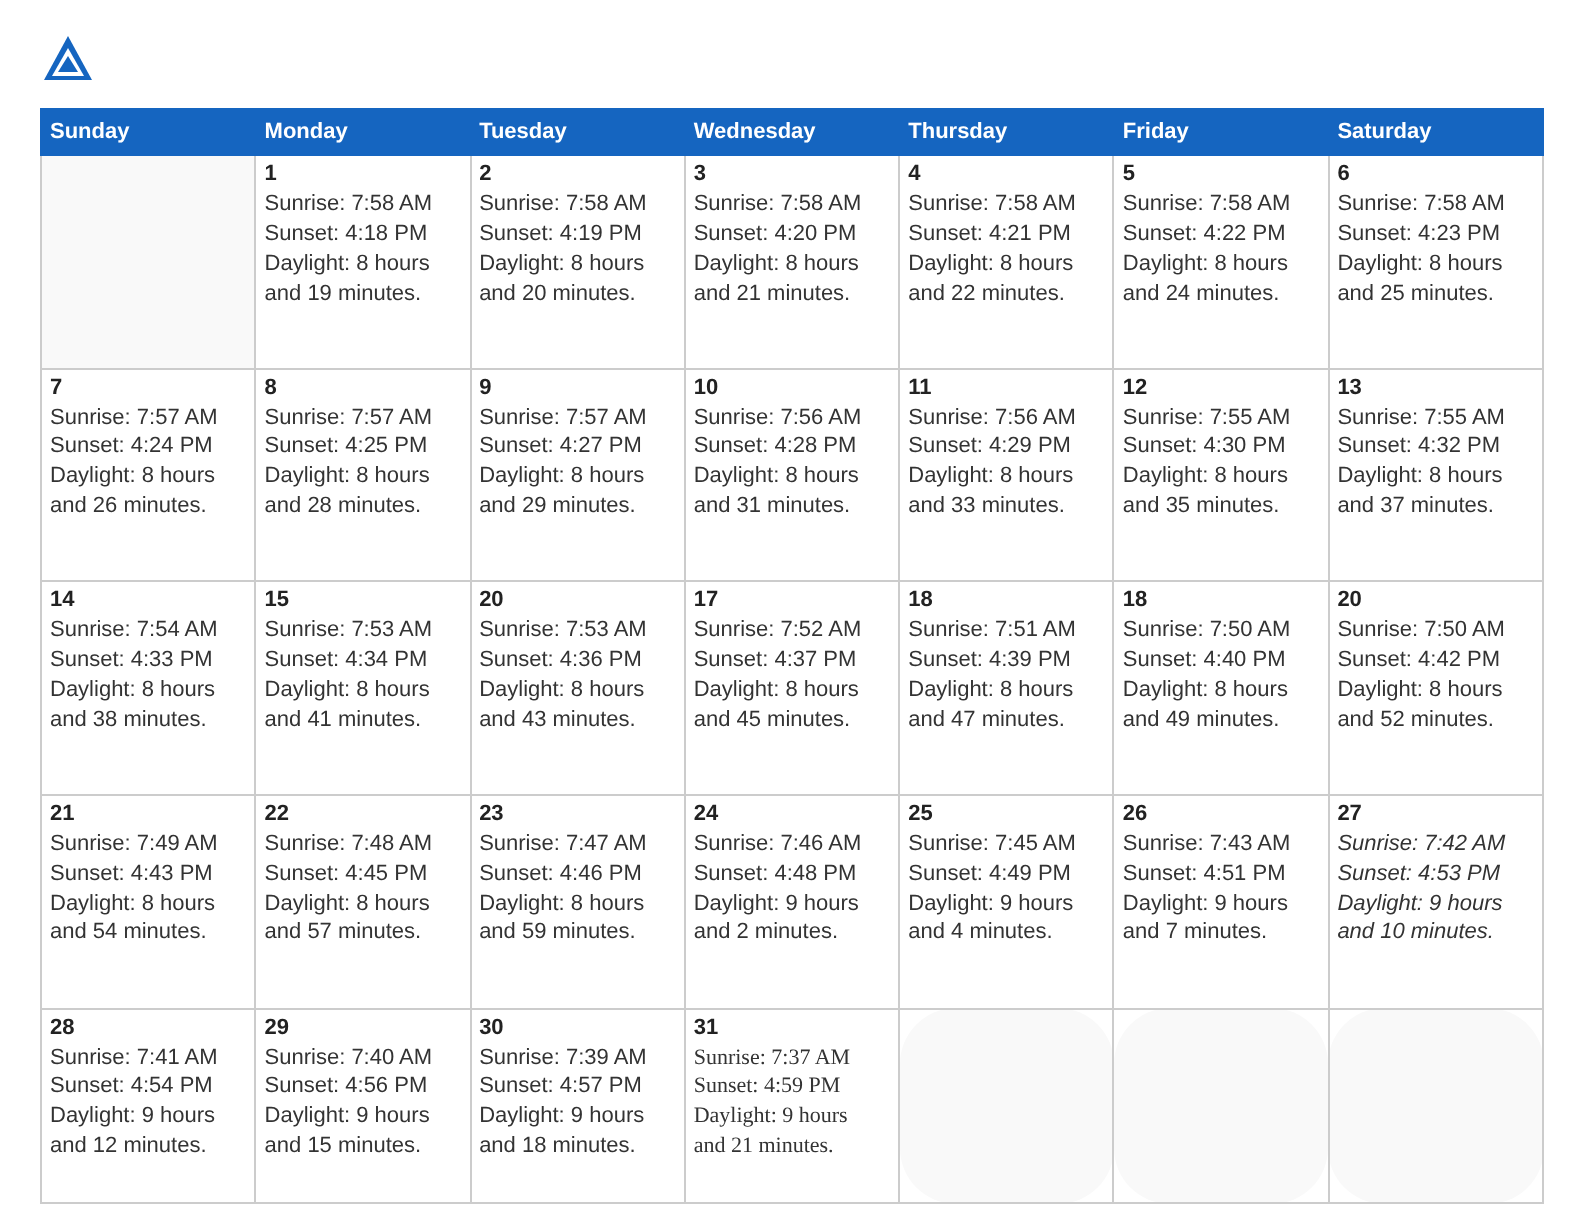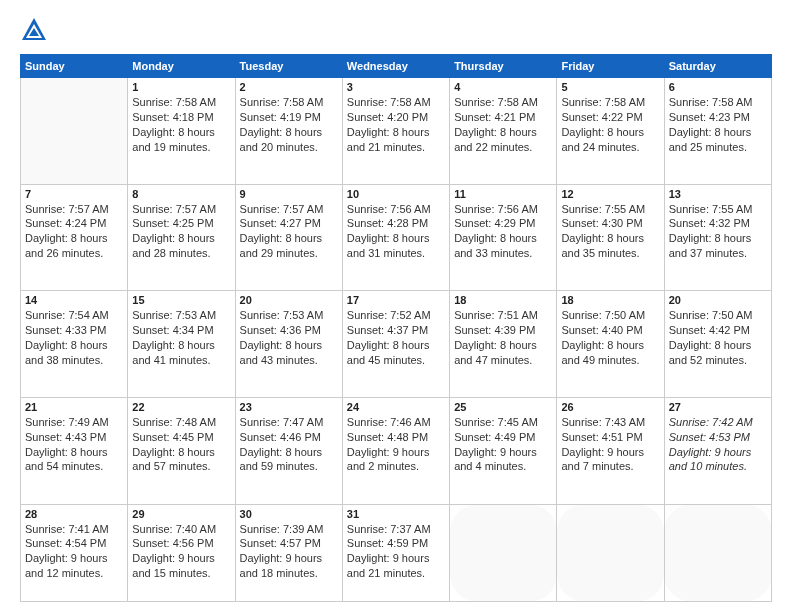--- a/index.html
+++ b/index.html
@@ -353,21 +353,21 @@
           </td>
           <td>
             <span class="day-num">30</span>
             <div class="cell-info" style="white-space: pre-line;">Sunrise: 7:39 AM
 Sunset: 4:57 PM
 Daylight: 9 hours
 and 18 minutes.</div>
           </td>
           <td>
             <span class="day-num">31</span>
-            <div class="cell-info" style="white-space: pre-line;">Sunrise: 7:37 AM
+            <div class="cell-info" style="white-space: pre-line; font-family: Liberation Serif, serif;">Sunrise: 7:37 AM
 Sunset: 4:59 PM
 Daylight: 9 hours
 and 21 minutes.</div>
           </td>
           <td class="empty-cell"></td>
           <td class="empty-cell"></td>
           <td class="empty-cell"></td>
         </tr>
       </tbody>
   </table>

